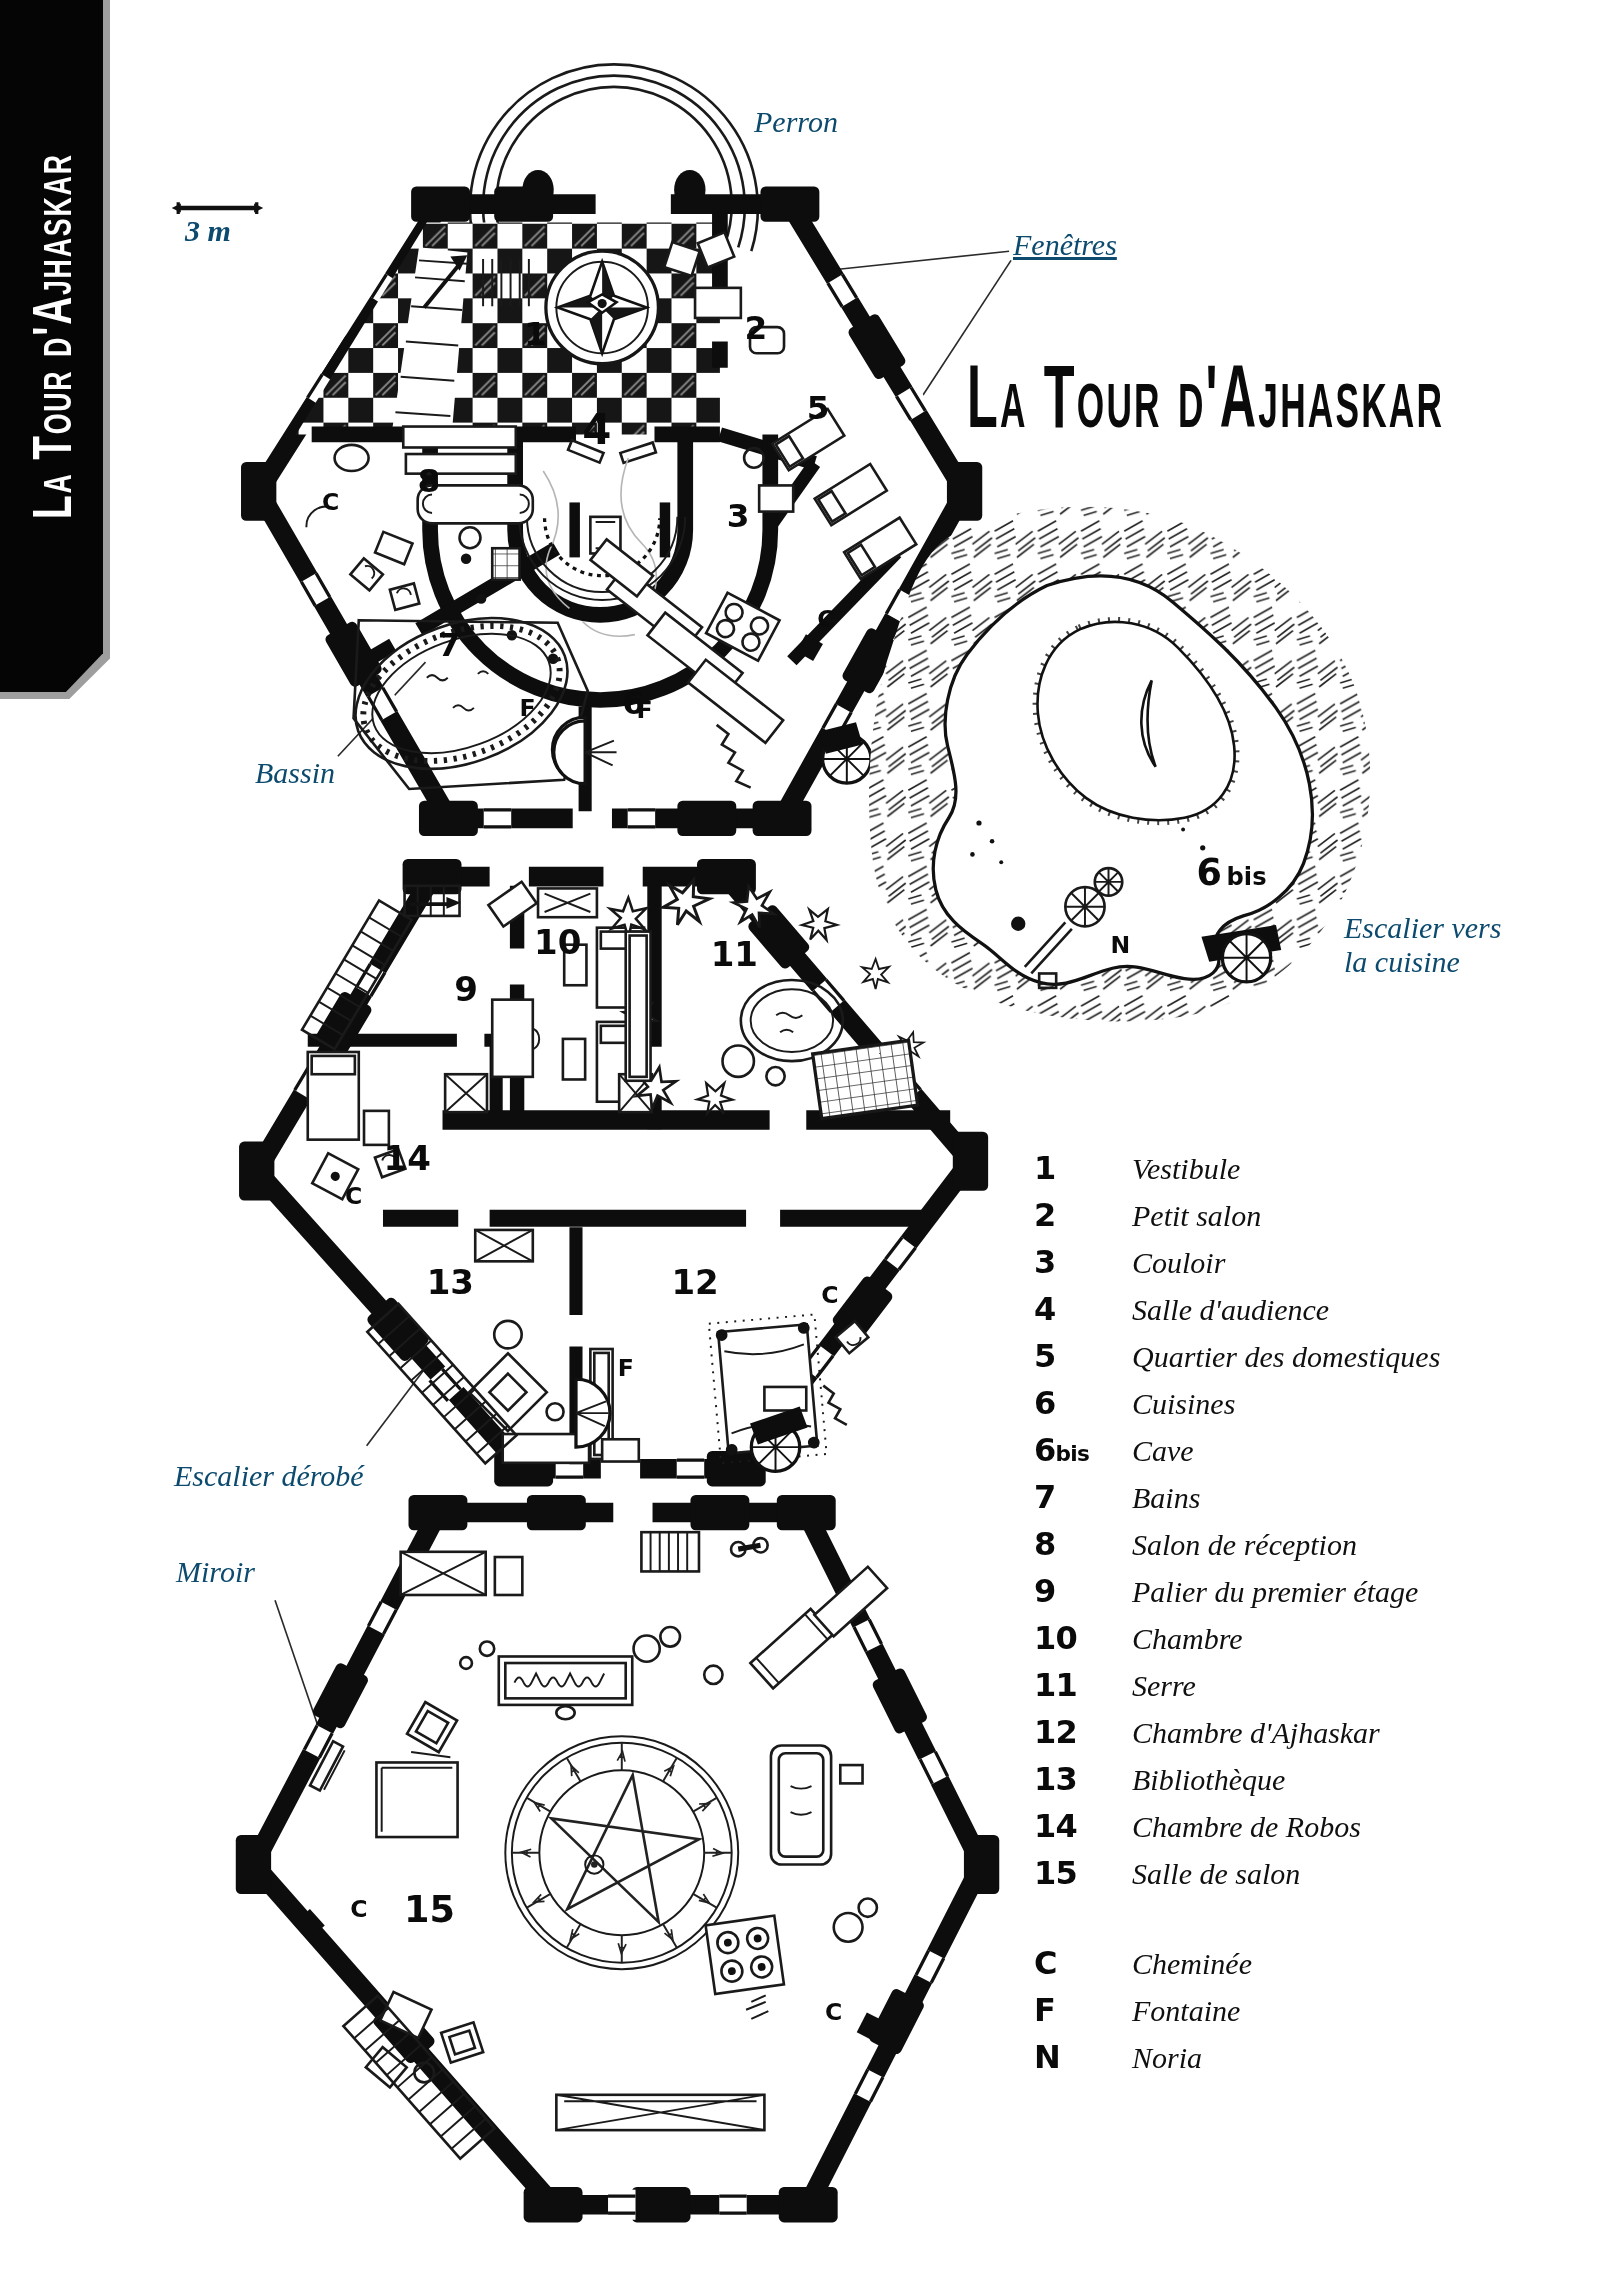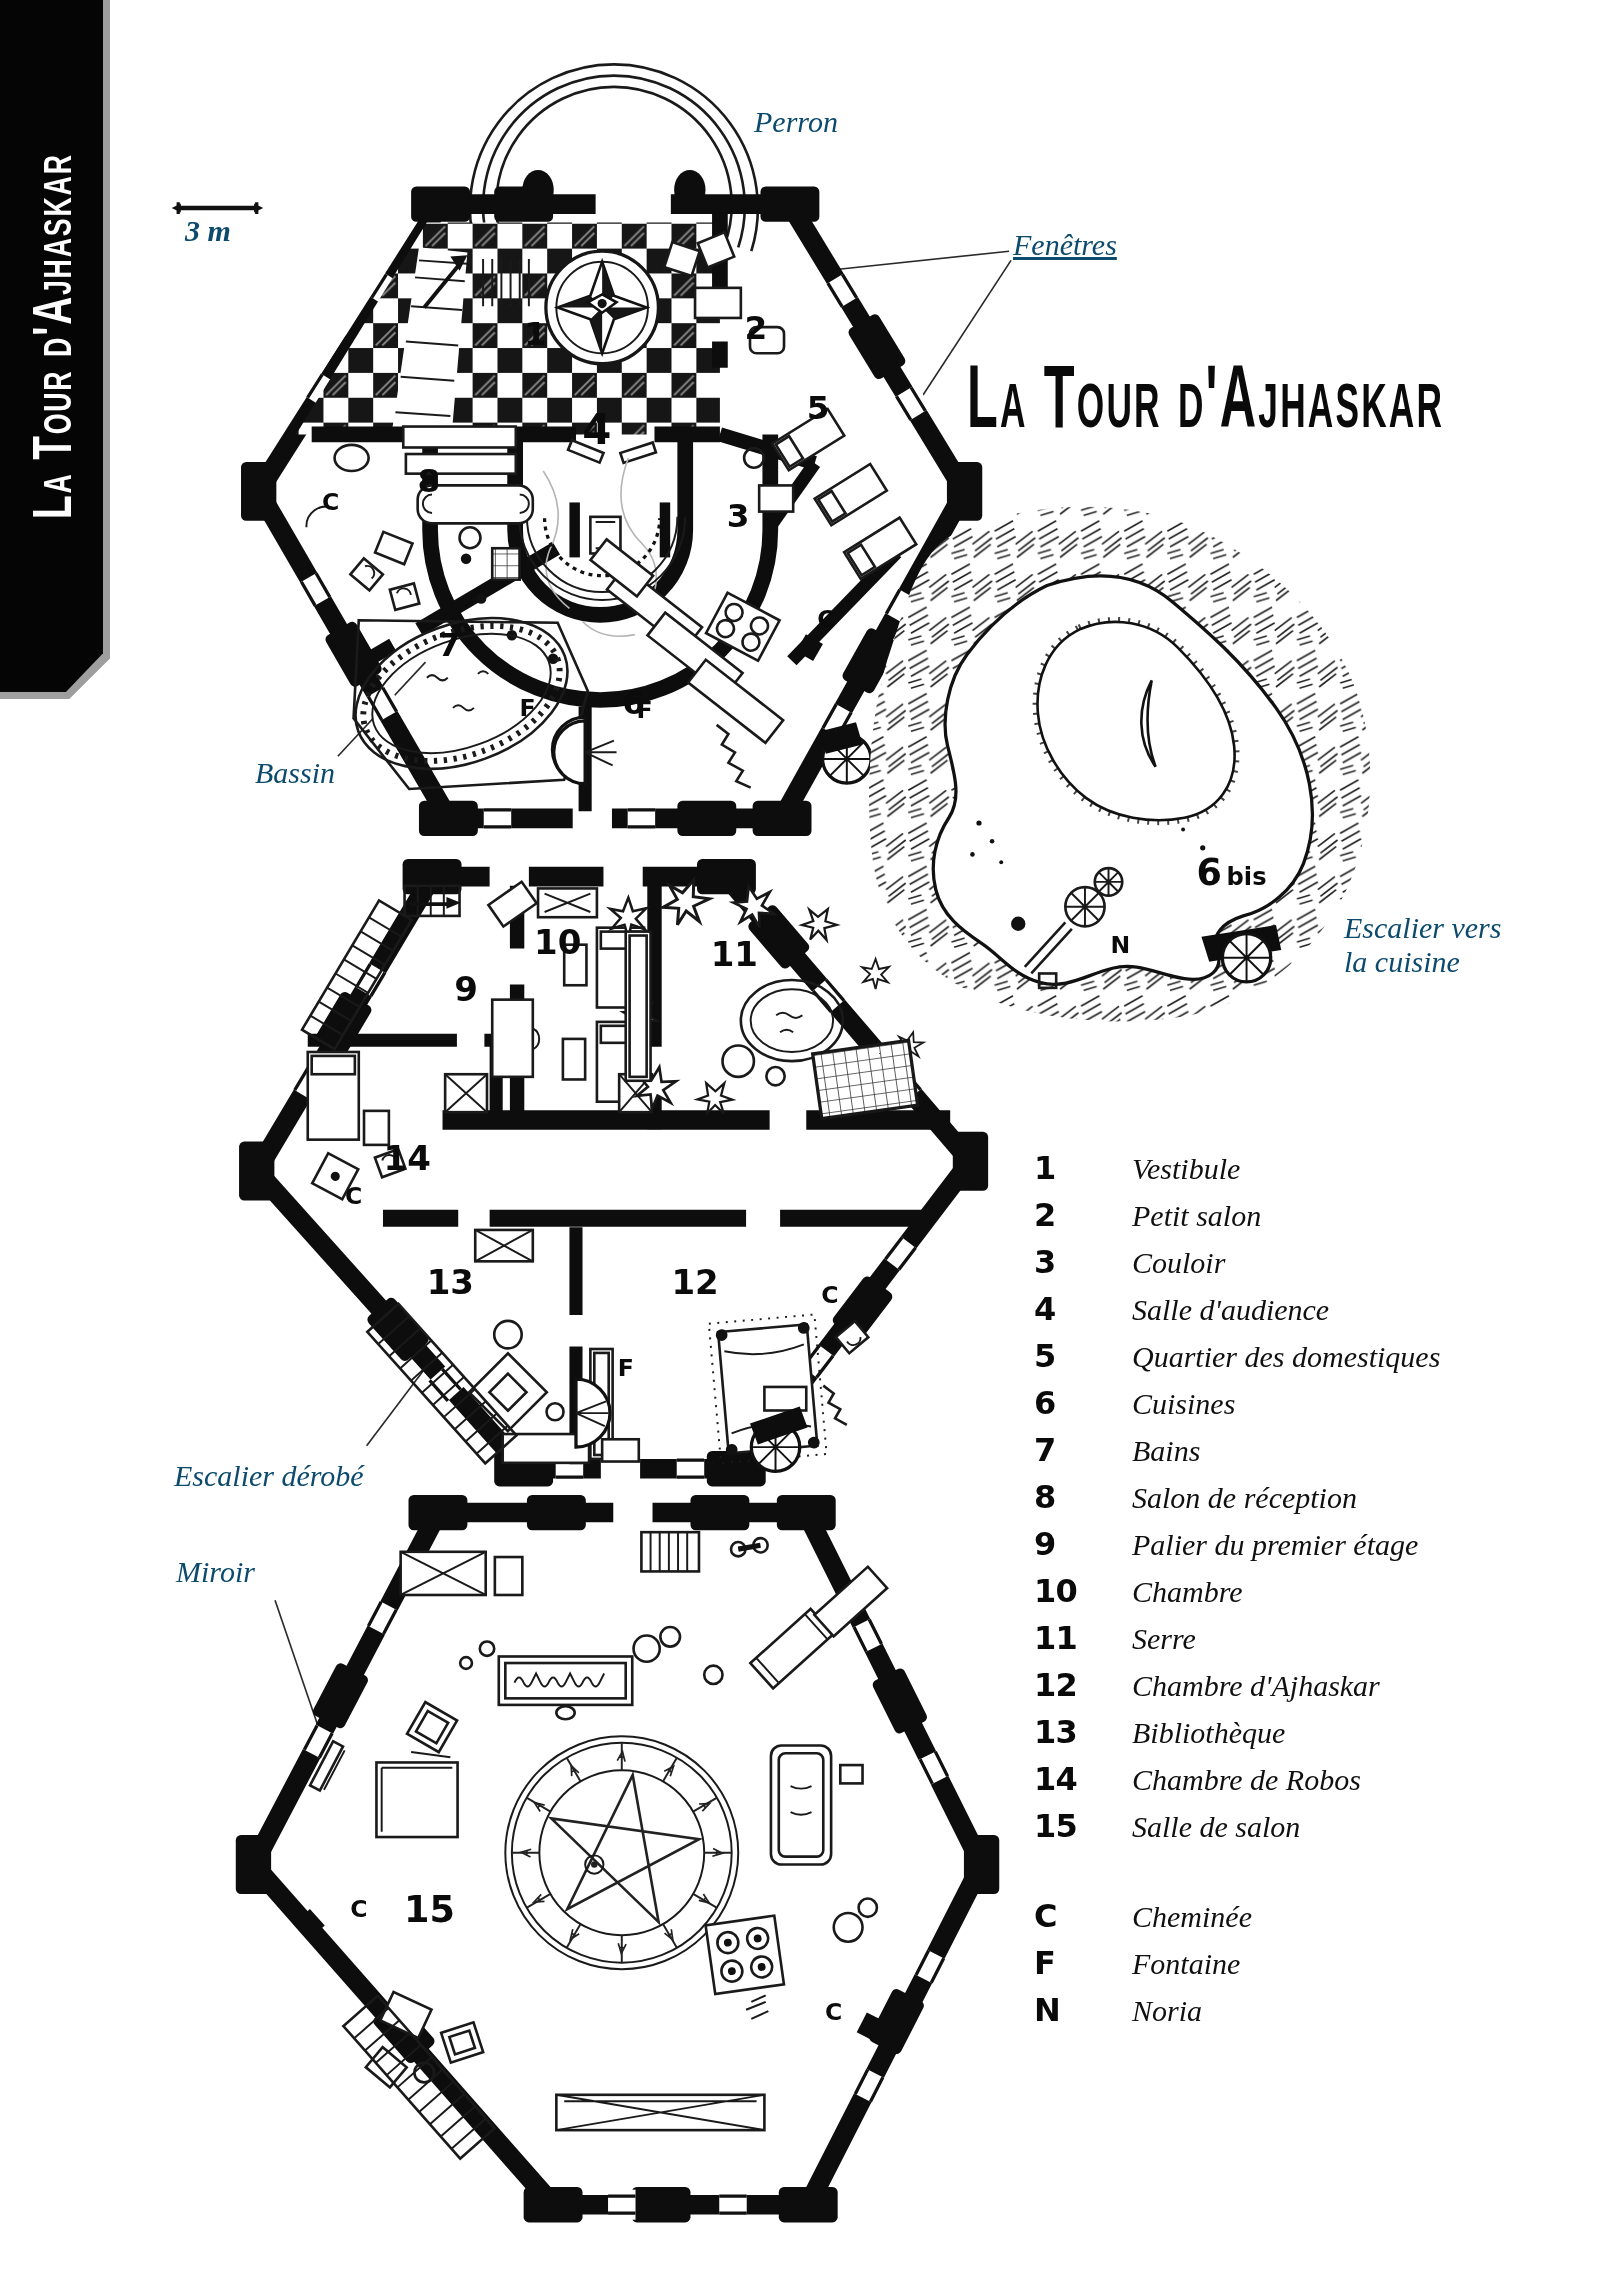--- a/index.html
+++ b/index.html
@@ -660,20 +660,24 @@
       </div>
     <div class="legend-row">
         <span class="lnum"><span>5</span><span class="suf"></span></span>
         <span class="llabel">Quartier des domestiques</span>
       </div>
     <div class="legend-row">
         <span class="lnum"><span>6</span><span class="suf"></span></span>
         <span class="llabel">Cuisines</span>
       </div>
     <div class="legend-row">
+        <span class="lnum"><span>6</span><span class="suf">bis</span></span>
+        <span class="llabel">Cave</span>
+      </div>
+    <div class="legend-row">
         <span class="lnum"><span>7</span><span class="suf"></span></span>
         <span class="llabel">Bains</span>
       </div>
     <div class="legend-row">
         <span class="lnum"><span>8</span><span class="suf"></span></span>
         <span class="llabel">Salon de réception</span>
       </div>
     <div class="legend-row">
         <span class="lnum"><span>9</span><span class="suf"></span></span>
         <span class="llabel">Palier du premier étage</span>

